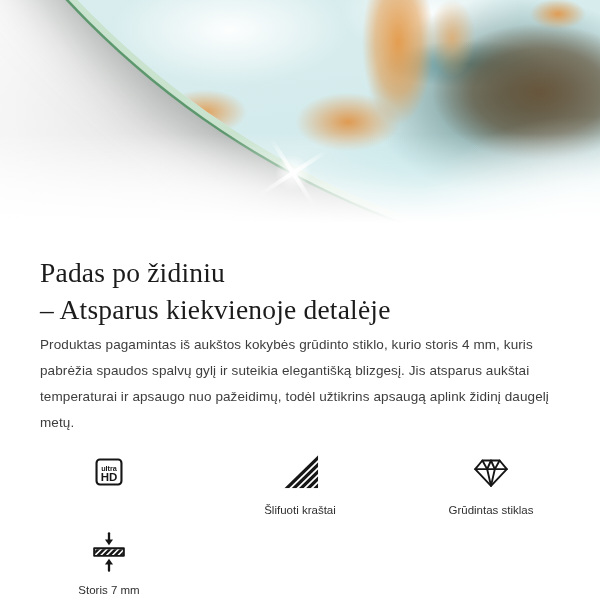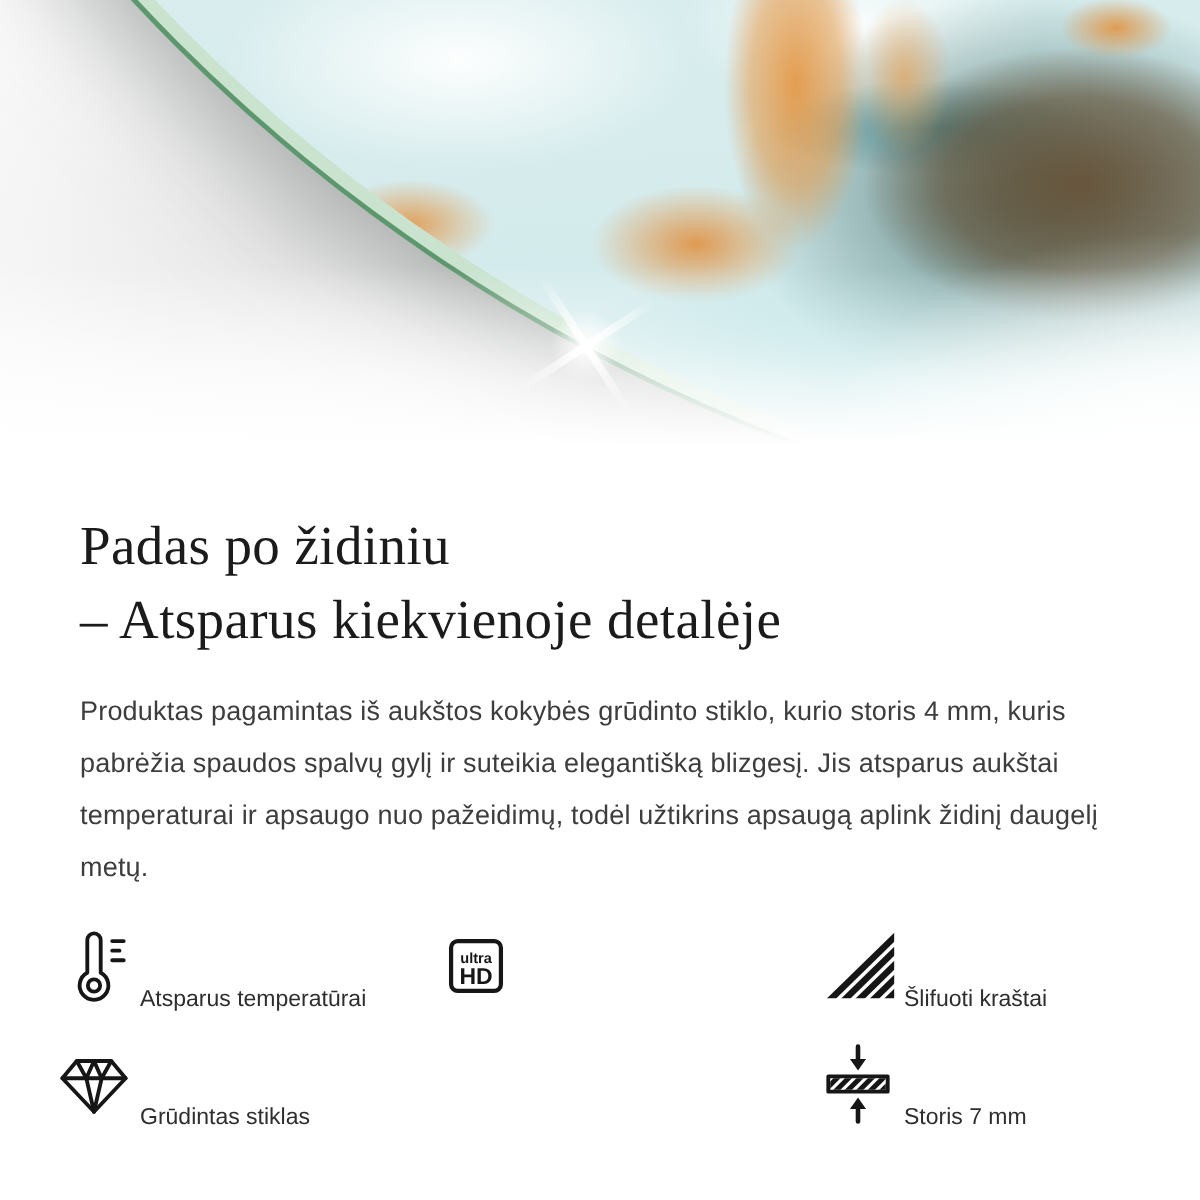--- a/index.html
+++ b/index.html
@@ -49,26 +49,26 @@
     background:linear-gradient(180deg, rgba(255,255,255,0), rgba(255,255,255,.95) 45%, rgba(255,255,255,.95) 55%, rgba(255,255,255,0));}
   .fade{position:absolute;inset:0;pointer-events:none;
     background:
       linear-gradient(to bottom, rgba(255,255,255,0) 58%, rgba(255,255,255,.7) 82%, #ffffff 97%),
       radial-gradient(280px 190px at 97% 100%, rgba(255,255,255,.95) 0%, rgba(255,255,255,0) 60%);}
 
   
   .content{padding:0 40px;}
   .title{margin:24px 0 0;font-family:"Liberation Serif","DejaVu Serif",serif;font-weight:400;
     font-size:27.5px;line-height:37px;color:#1b1b1b;letter-spacing:.2px;}
-  .intro{margin:15px 0 0;width:520px;font-size:13.5px;line-height:26px;color:#3d3d3d;letter-spacing:.1px;}
+  .intro{margin:4px 0 0;width:520px;font-size:13.5px;line-height:26px;color:#3d3d3d;letter-spacing:.1px;}
 
   
   .features{display:flex;flex-wrap:wrap;justify-content:space-between;row-gap:13px;
     padding:0 24px;margin-top:13px;}
-  .feature{width:170px;display:flex;flex-direction:row;align-items:flex-end;}
+  .feature{width:170px;display:flex;flex-direction:column;align-items:center;}
   .feature svg{width:46px;height:46px;display:block;}
   .icon-stroke{stroke:#161616;stroke-width:2;fill:none;stroke-linecap:round;stroke-linejoin:round;}
   .icon-fill{fill:#161616;stroke:none;}
   .badge-small{font-family:"Liberation Sans",sans-serif;font-size:7.6px;font-weight:700;fill:#161616;}
   .badge-big{font-family:"Liberation Sans",sans-serif;font-size:12px;font-weight:800;fill:#161616;}
   .feature-label{margin-top:9px;font-size:11.5px;color:#2e2e2e;text-align:center;white-space:nowrap;}
 </style>
 </head>
 <body>
 
@@ -87,28 +87,20 @@
   <div class="fade"></div>
 </div>
 
 <div class="content">
   <h1 class="title"><span>Padas po židiniu</span><br><span>– Atsparus kiekvienoje detalėje</span></h1>
   <p class="intro">Produktas pagamintas iš aukštos kokybės grūdinto stiklo, kurio storis 4 mm, kuris pabrėžia spaudos spalvų gylį ir suteikia elegantišką blizgesį. Jis atsparus aukštai temperaturai ir apsaugo nuo pažeidimų, todėl užtikrins apsaugą aplink židinį daugelį metų.</p>
 </div>
 
 <div class="features">
 
-  <div class="feature">
-    <svg viewBox="0 0 48 48">
-      <path class="icon-stroke" d="M20.5 10.5 a3.5 3.5 0 0 1 7 0 V27.5 a7.5 7.5 0 1 1 -7 0 Z"></path>
-      <circle class="icon-stroke" cx="24" cy="34.2" r="3.2"></circle>
-      <path class="icon-stroke" d="M33.5 11 h6 M33.5 16 h3.8 M33.5 21 h6"></path>
-    </svg>
-    <span class="feature-label">Atsparus temperatūrai</span>
-  </div>
 
   <div class="feature">
     <svg viewBox="0 0 48 48">
       <rect class="icon-stroke" x="11" y="11" width="26" height="26" rx="3.5" style="stroke-width:2.2"></rect>
       <text class="badge-small" x="24" y="22.5" text-anchor="middle">ultra</text>
       <text class="badge-big" x="24" y="33.5" text-anchor="middle">HD</text>
     </svg>
   </div>
 
 

